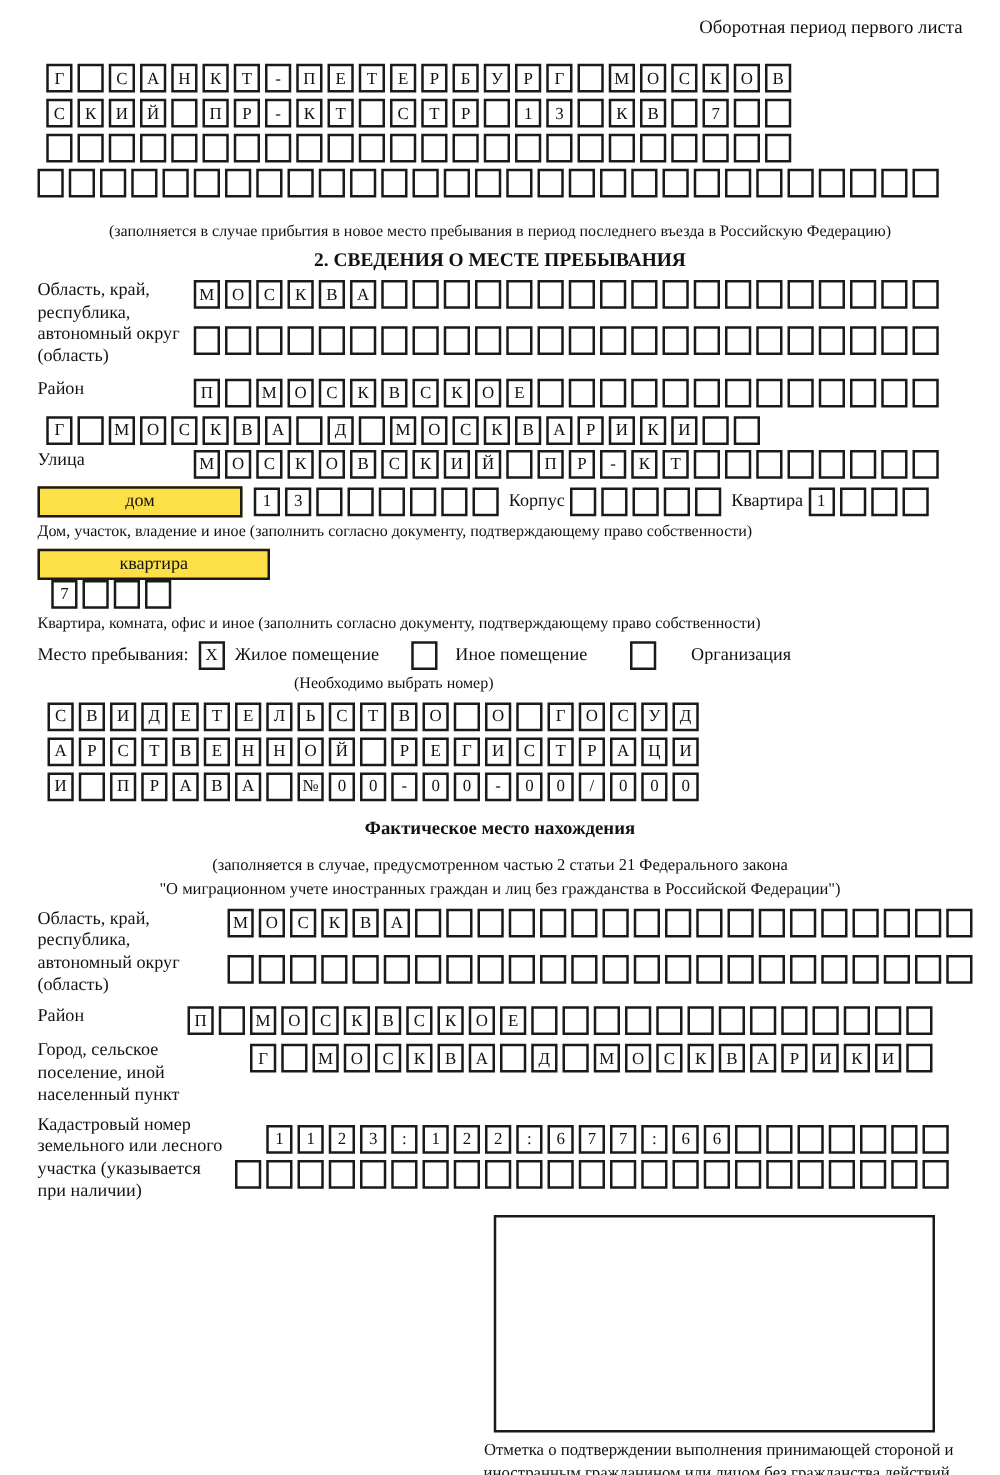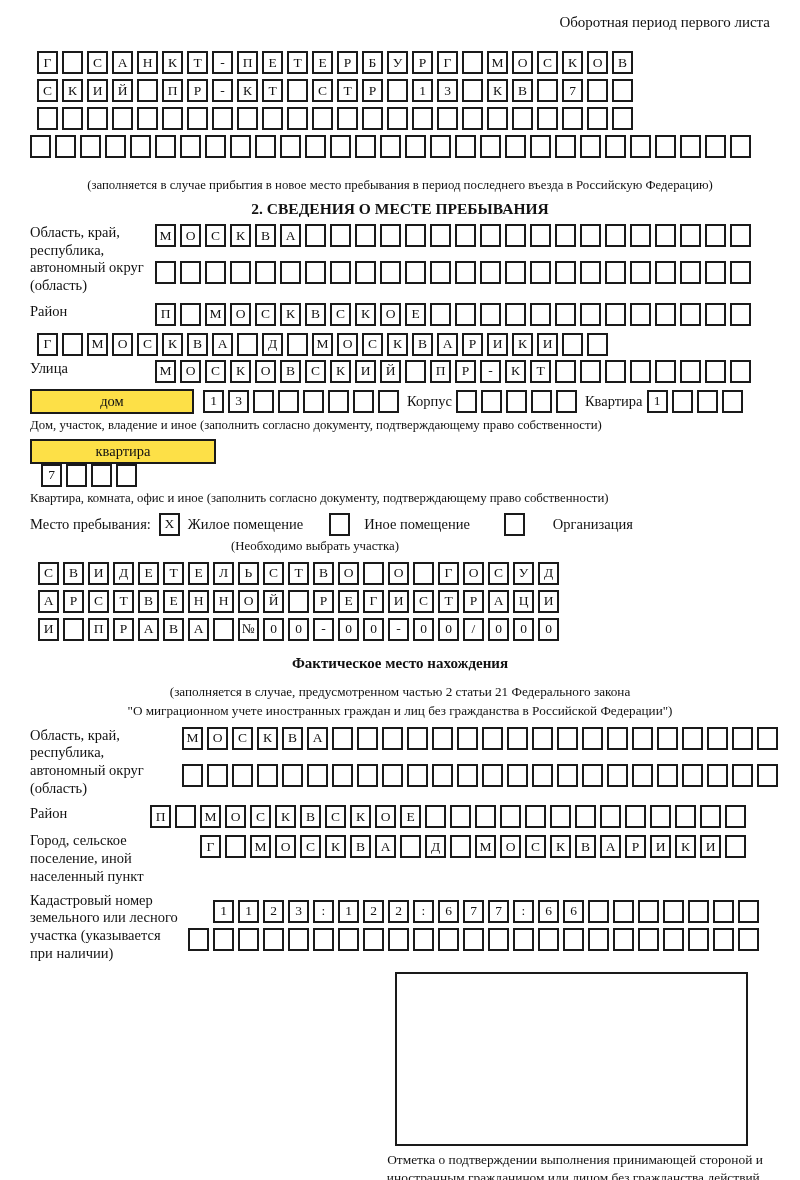--- a/index.html
+++ b/index.html
@@ -344,21 +344,21 @@
 
 <div class="line" style="margin-top:6px;align-items:center;">
   <div class="inlinelbl">Место пребывания:</div>
   <div class="cell" style="margin-left:8px;">X</div>
   <div class="inlinelbl" style="margin-left:8px;">Жилое помещение</div>
   <div class="cell" style="margin-left:26px;"></div>
   <div class="inlinelbl" style="margin-left:14px;">Иное помещение</div>
   <div class="cell" style="margin-left:34px;"></div>
   <div class="inlinelbl" style="margin-left:28px;">Организация</div>
 </div>
-<div class="note" style="margin-top:3px;margin-left:120px;width:330px;text-align:center;">(Необходимо выбрать участка)</div>
+<div class="note" style="margin-top:3px;margin-left:120px;width:330px;text-align:center;">(Необходимо выбрать номер)</div>
 
 <div class="line" style="margin-top:7px;">
   <div class="vcells" style="margin-left:8px;gap:5px;">
     <div class="cellrow">
         <span class="cell">С</span>
         <span class="cell">В</span>
         <span class="cell">И</span>
         <span class="cell">Д</span>
         <span class="cell">Е</span>
         <span class="cell">Т</span>

